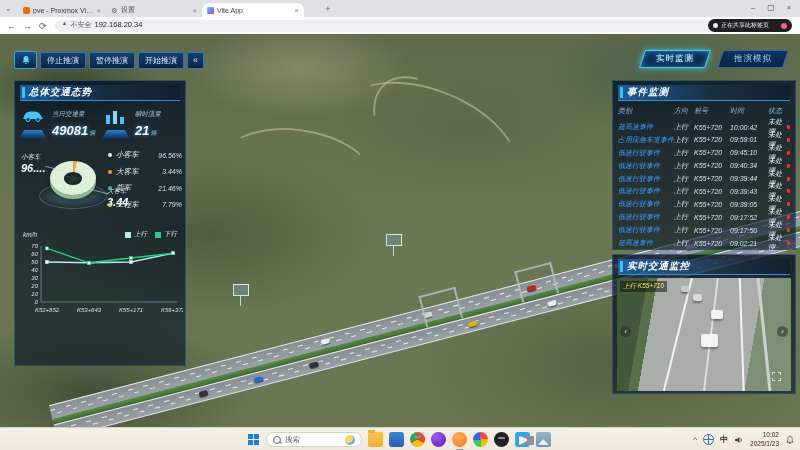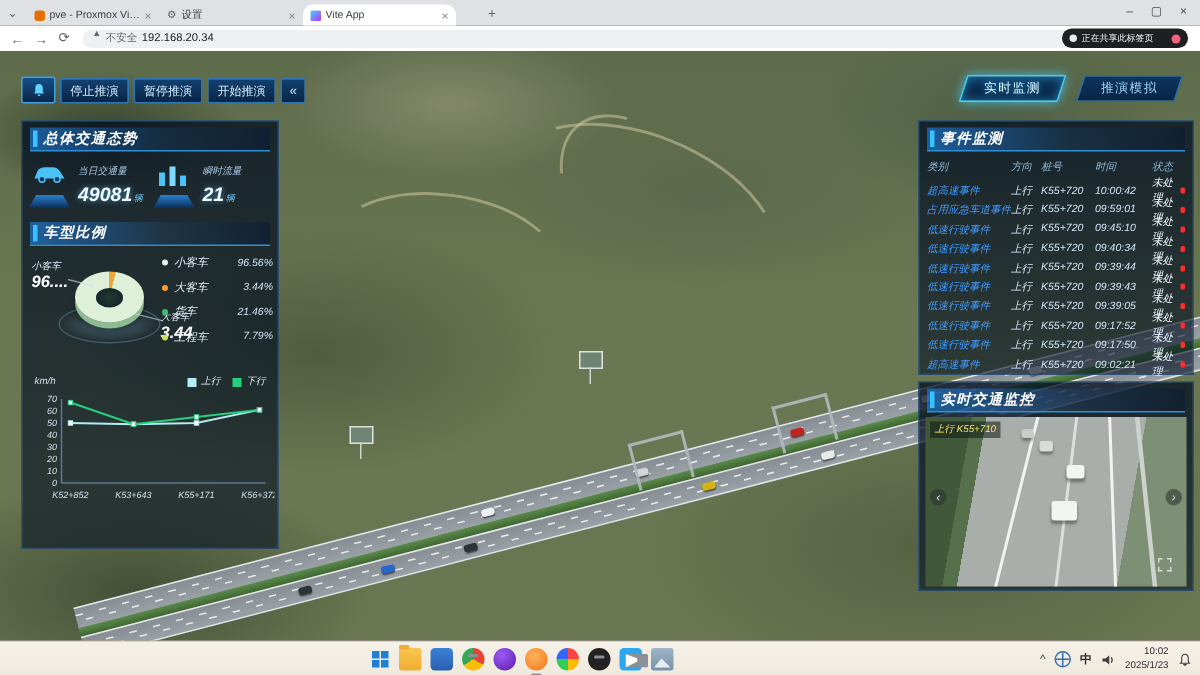--- a/index.html
+++ b/index.html
@@ -321,21 +321,20 @@
             </svg>
             <div class="pedestal"></div>
           </div>
           <div>
             <div class="stat-label">瞬时流量</div>
             <div><span class="stat-value">21</span><span class="stat-unit">辆</span></div>
           </div>
         </div>
       </div>
 
-    <div class="sec-header">车型比例</div>
     <div class="ratio-wrap">
       <div class="donut-glow"></div>
       <div class="donut"></div>
       <div class="cline cline1"></div>
       <div class="cline cline2"></div>
       <div class="callout callout-left">
         <div class="cl">小客车</div>
         <div class="cv">96....</div>
       </div>
       <div class="callout callout-right">
@@ -542,20 +541,25 @@
 </div>
 
 <div class="taskbar">
   <div class="tb-center">
     <div class="winlogo">
         <i></i>
         <i></i>
         <i></i>
         <i></i>
       </div>
+    <div class="searchbox">
+      <span class="mag"></span>
+      <span class="ph">搜索</span>
+      <span class="weather"></span>
+    </div>
     <span id="tbApps" style="display:flex;gap:6px;align-items:center;">
         <div class="tbicon i-folder"></div>
         <div class="tbicon i-blue"></div>
         <div class="tbicon i-chrome running"></div>
         <div class="tbicon i-purple"></div>
         <div class="tbicon i-orange running"></div>
         <div class="tbicon i-photos"></div>
         <div class="tbicon i-rec running"></div>
         <div class="tbicon i-wing running"></div>
         <div class="tbicon i-shot"></div>

